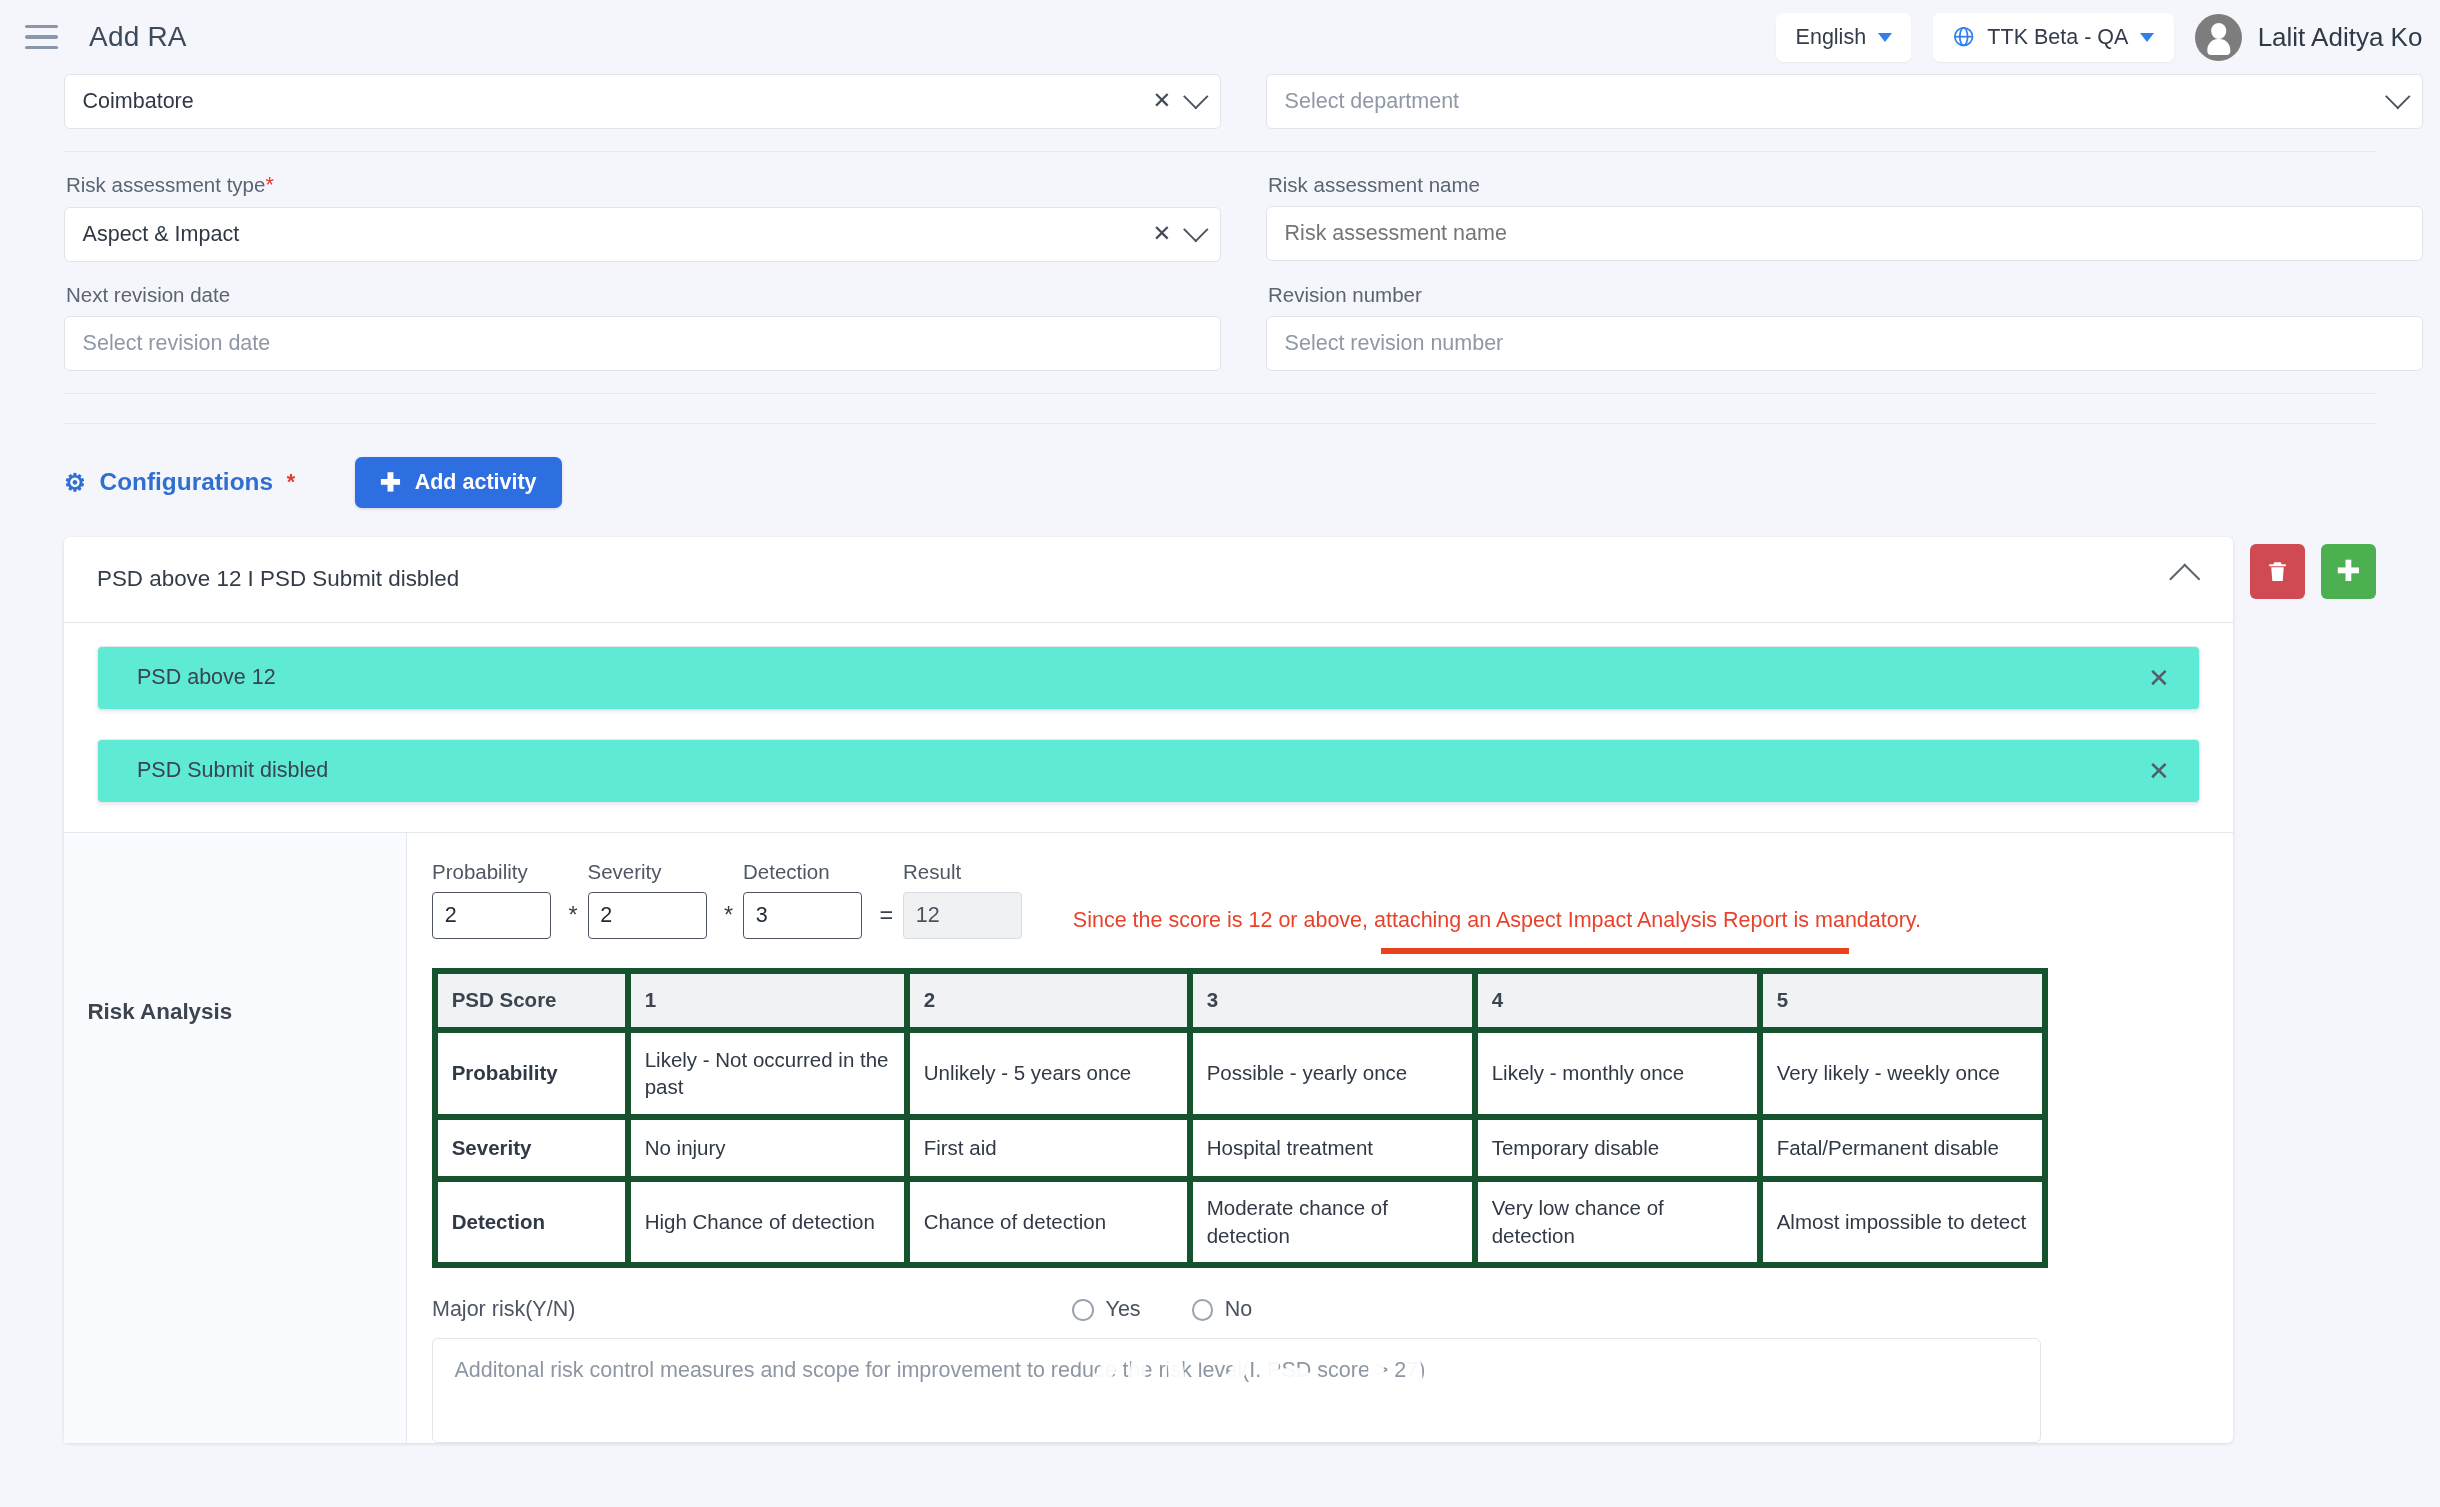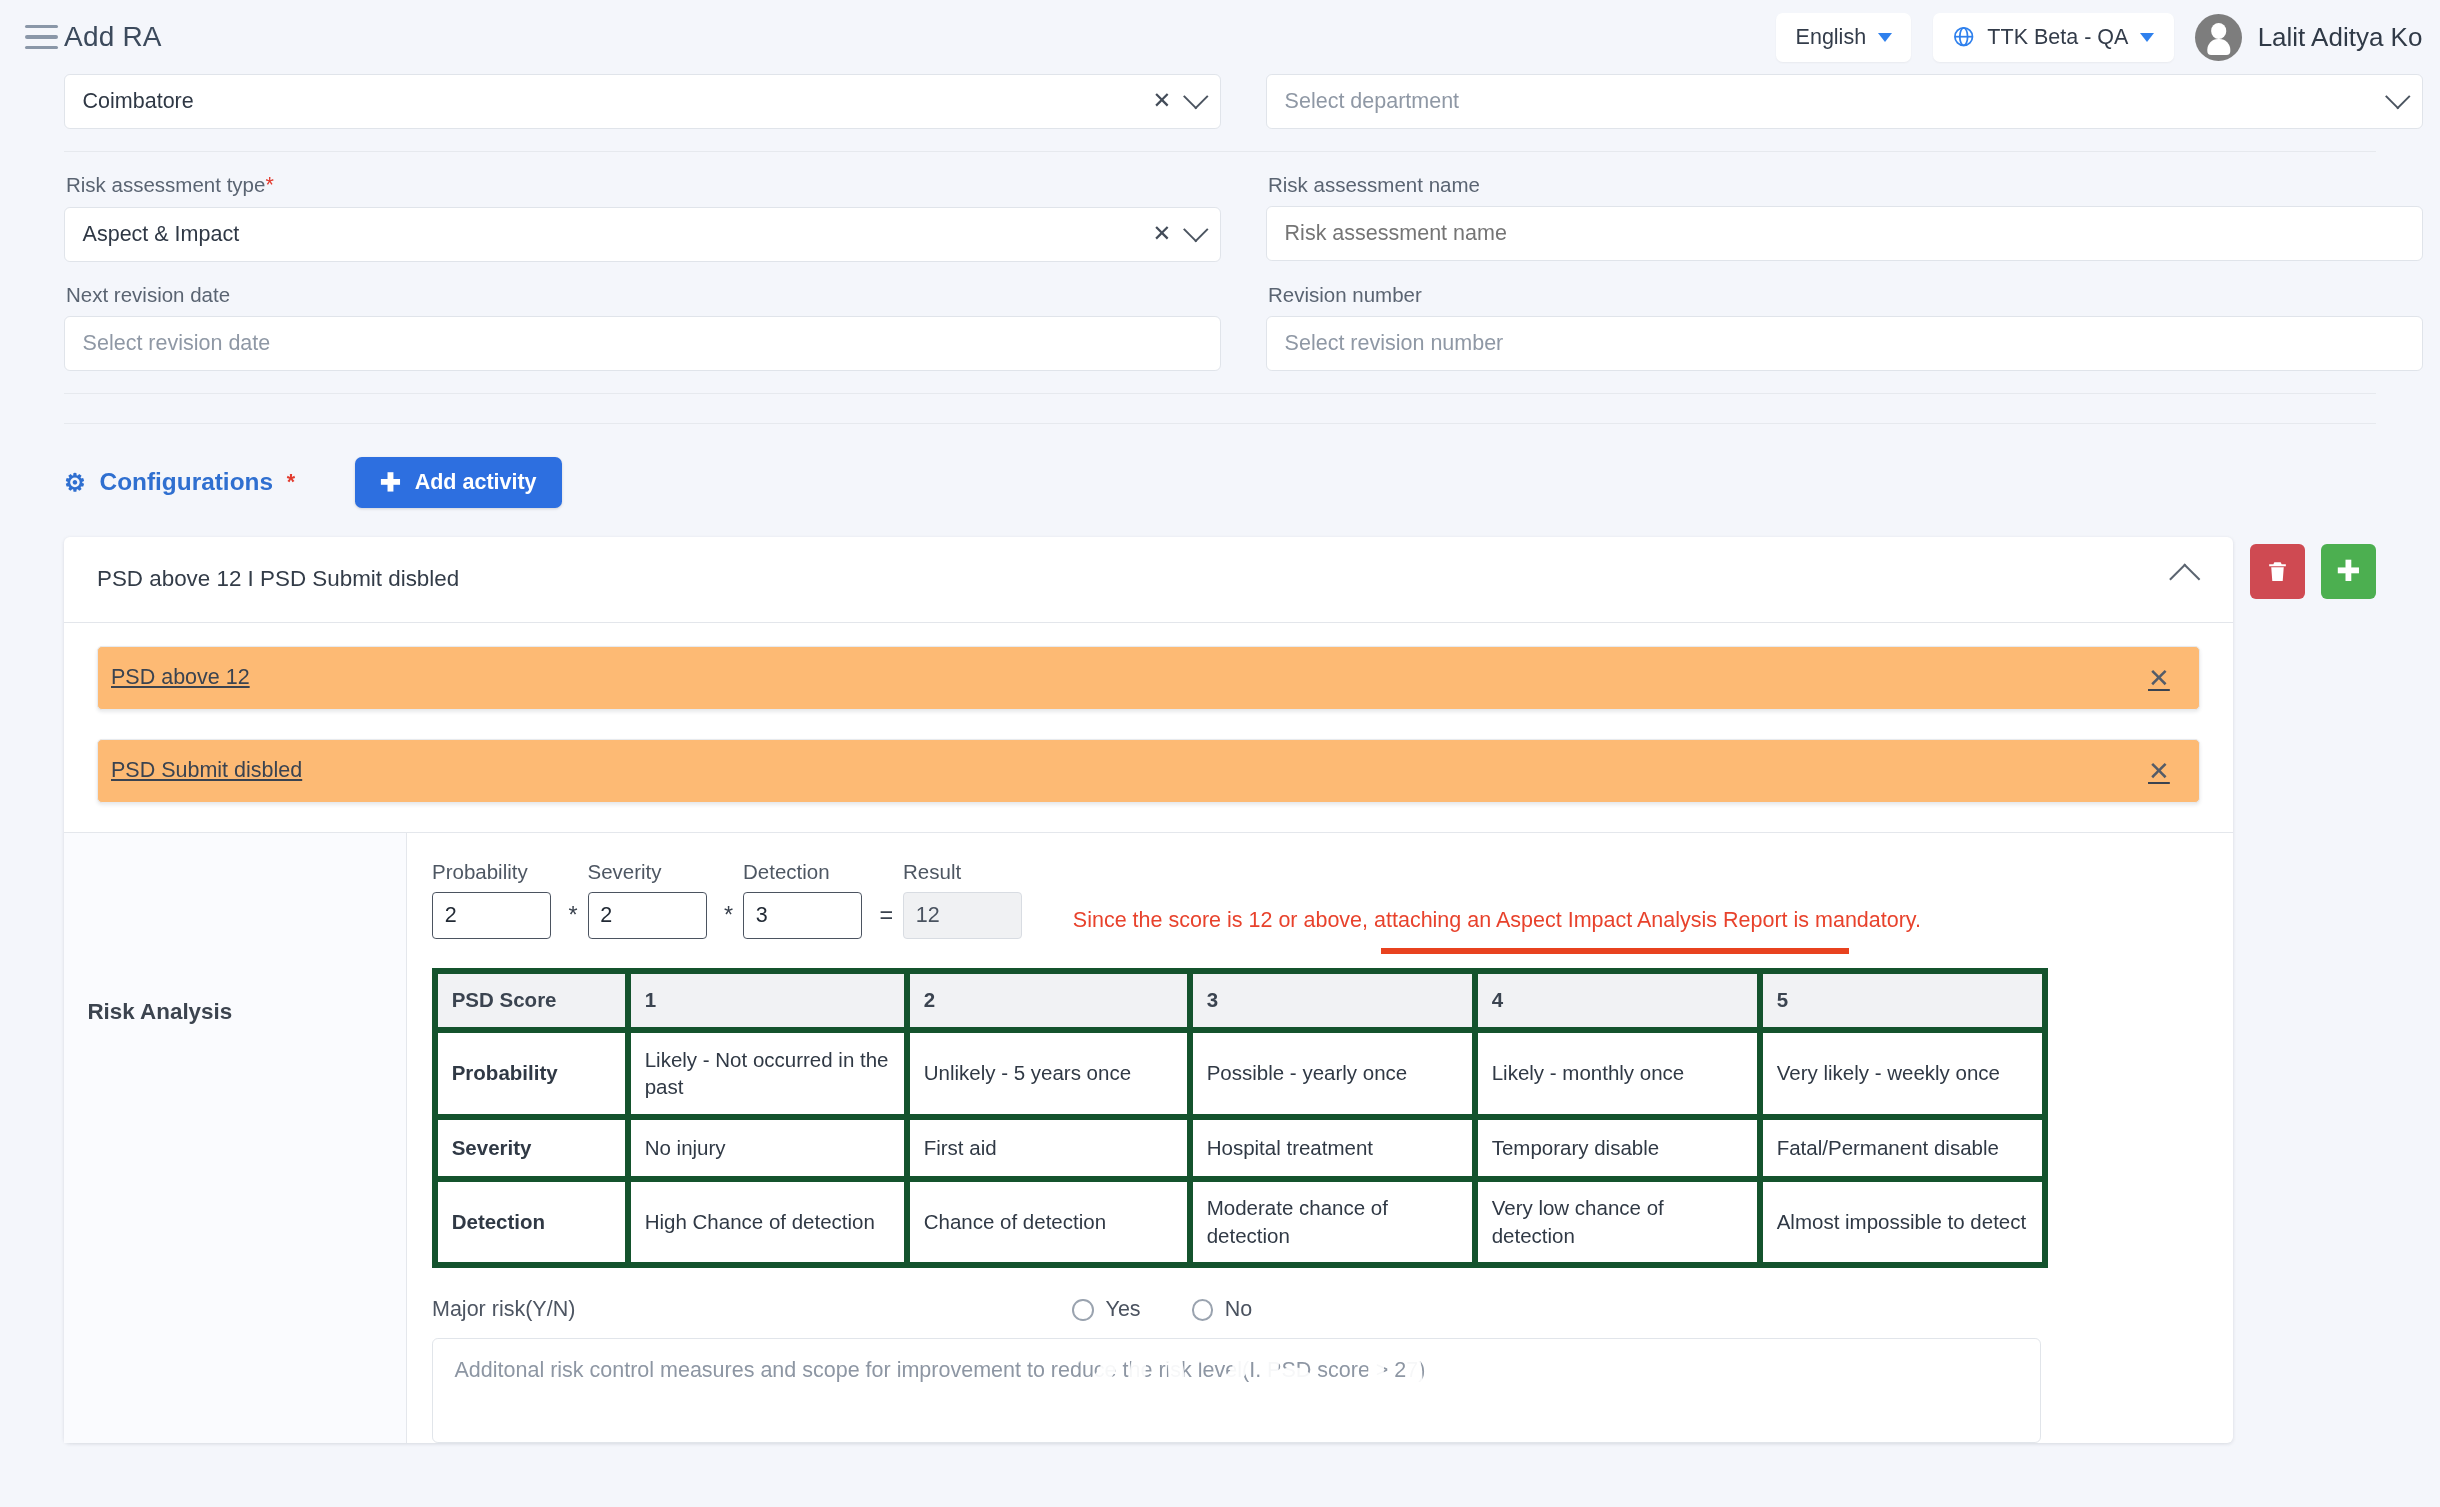--- a/index.html
+++ b/index.html
@@ -13,21 +13,21 @@
 
   
   .header {
     height: 74px; background: #f4f6fb;
     display: flex; align-items: center;
     padding: 0 17.6px 0 25px;
     position: relative;
   }
   .hamburger { width: 33px; height: 25px; display:flex; flex-direction:column; justify-content:space-between; cursor:pointer; }
   .hamburger span { display:block; height:3.9px; background:#8a97a8; border-radius:2px; }
-  .page-title { font-size: 28px; color:#3c4a5c; margin-left: 6px; letter-spacing:0.2px; }
+  .page-title { font-size: 28px; color:#3c4a5c; margin-left: 31px; letter-spacing:0.2px; }
   .header-right { margin-left:auto; display:flex; align-items:center; gap: 21.5px; }
   .pill {
     background:#fff; border-radius:6.8px; height:49px;
     display:flex; align-items:center; gap:11.7px;
     padding: 0 19.5px; font-size:21.5px; color:#333c4a;
     box-shadow: 0 1px 2px rgba(0,0,0,.05);
     cursor:pointer;
   }
   .caret { width:0;height:0;border-left:7.8px solid transparent;border-right:7.8px solid transparent;border-top:9.8px solid #2f80ed; }
   .globe { width:23.4px;height:23.4px; }
@@ -87,25 +87,24 @@
 
   .side-btns { display:flex; gap:15.6px; padding-top: 7.8px; }
   .sq-btn { width:55px;height:55px;border:none;border-radius:5.9px;display:flex;align-items:center;justify-content:center;cursor:pointer;}
   .sq-btn.del { background:#cf4a52; }
   .sq-btn.add { background:#4caf50; }
   .sq-btn svg { width:25px;height:25px;fill:#fff; }
   .sq-btn .pl { color:#fff; font-size:29px; line-height:1; }
 
   .card-body { padding: 23.4px 33px 0 33px; }
   .sub-item {
-    background:#fdba74; border:1px solid #e7eaee; border-radius:4.9px;
-    height:64px; display:flex; align-items:center; padding: 0 29px 0 13px;
+    background:#5eead4; border:1px solid #e7eaee; border-radius:4.9px;
+    height:64px; display:flex; align-items:center; padding: 0 29px 0 39px;
     font-size:21.5px; color:#3a4350; margin-bottom: 29px;
     box-shadow: 0 2px 3.9px rgba(30,40,60,.10);
-    text-decoration: underline;
   }
   .sub-item .close { margin-left:auto; font-size:26px; color:#545c68; cursor:pointer; line-height:1; }
 
   .analysis-row { display:flex; border-top:1px solid #e4e7ec; }
   .analysis-left { width: 343px; flex:0 0 343px; background:#fafbfe; border-right:1px solid #e4e7ec; padding-top: 166px; padding-left: 23.4px; }
   .analysis-label { font-size:22.4px; font-weight:bold; color:#3c444f; }
   .analysis-right { flex:1 1 auto; padding: 27px 0 0 25px; }
 
   .score-strip { display:flex; align-items:flex-end; gap:0; }
   .score-block { margin-right: 7.8px; }

